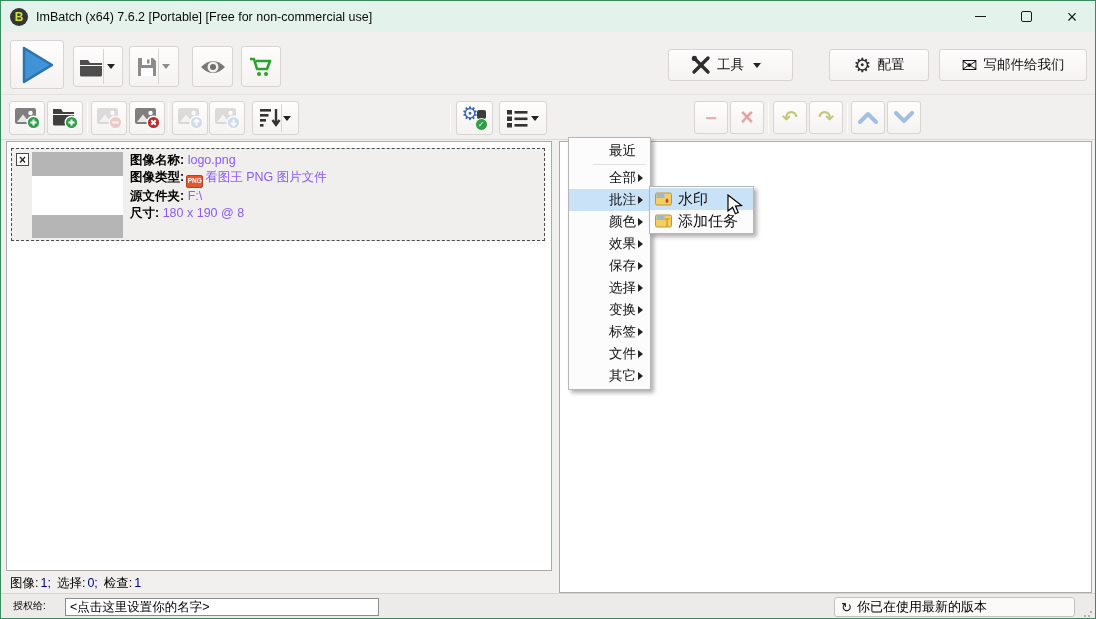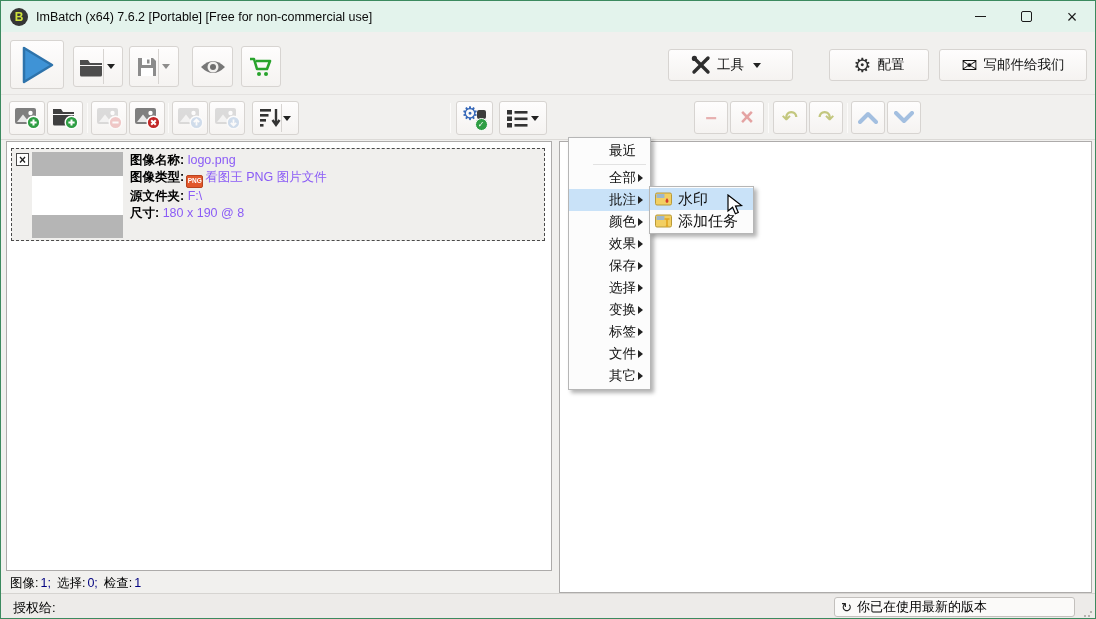--- a/index.html
+++ b/index.html
@@ -62,21 +62,21 @@
   .mi-arrow { position:absolute; right:7px; width:0; height:0; border-top:4px solid transparent; border-bottom:4px solid transparent; border-left:5px solid #222; }
   .menu-sep { height:1px; background:#e2e2e2; margin:2px 4px 2px 24px; }
 
   .submenu { position:absolute; left:648px; top:185px; width:105px; background:#fcfcfc; border:1px solid #b6b6b6; box-shadow:3px 3px 4px rgba(0,0,0,.30); padding:1px 0; z-index:6; }
   .smi { height:22px; display:flex; align-items:center; font-size:15px; color:#111; padding-left:5px; }
   .smi.hl { background:#c9e2f8; }
   .smi .ic { width:17px; height:14px; margin-right:6px; position:relative; flex:none; }
 
   
   .bottombar { position:absolute; left:0; top:592px; width:100%; height:27px; background:#edebe9; border-top:1px solid #d6d4d1; }
-  .lic-label { position:absolute; left:12px; top:5px; font-size:13px; color:#000; }
+  .lic-label { position:absolute; left:12px; top:5px; font-size:10px; color:#000; }
   .lic-input { position:absolute; left:64px; top:4px; width:314px; height:18px; border:1px solid #8f8d8b; background:#fff; font-size:12.5px; padding:0 4px; font-family:"Liberation Sans",sans-serif; }
   .version-box { position:absolute; left:833px; top:3px; width:241px; height:20px; background:#fbfaf9; border:1px solid #c3c0bd; border-radius:3px; display:flex; align-items:center; padding-left:6px; font-size:13px; color:#000; }
   .version-box .refresh { font-size:13px; margin-right:5px; color:#222; }
   .grip { position:absolute; right:2px; bottom:2px; width:10px; height:10px;
     background:radial-gradient(circle at 2px 8px,#b5b2af 1px,transparent 1.4px),radial-gradient(circle at 6px 8px,#b5b2af 1px,transparent 1.4px),radial-gradient(circle at 8px 4px,#b5b2af 1px,transparent 1.4px); }
 
   .glyph-undo { font-size:19px; color:#c3c77e; font-weight:bold; }
   .glyph { line-height:1; }
   .cursor-svg { position:absolute; left:726px; top:193px; z-index:9; }
 </style>
@@ -318,20 +318,21 @@
     <span class="lab" style="margin-left:0;">图像:</span>
       <span class="num">1;</span>
     <span class="lab">选择:</span>
       <span class="num">0;</span>
     <span class="lab">检查:</span>
       <span class="num">1</span>
   </div>
 
   <div class="bottombar">
     <span class="lic-label">授权给:</span>
+    <input class="lic-input" value="&lt;点击这里设置你的名字&gt;" style="">
     <div class="version-box">
       <span class="refresh">↻</span>
       <span>你已在使用最新的版本</span>
     </div>
     <div class="grip"></div>
   </div>
 
   <div class="menu">
     <div class="mi">
         <span>最近</span>

